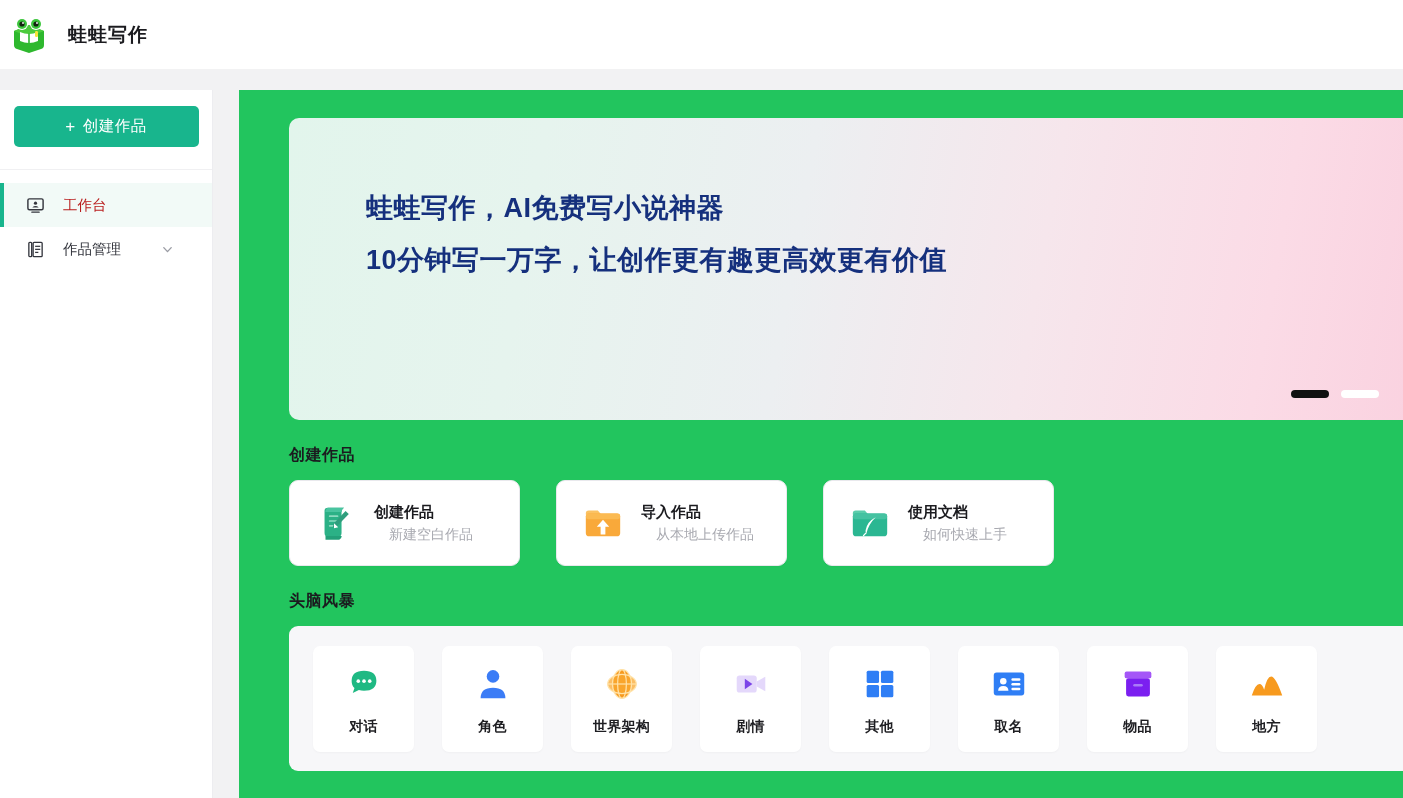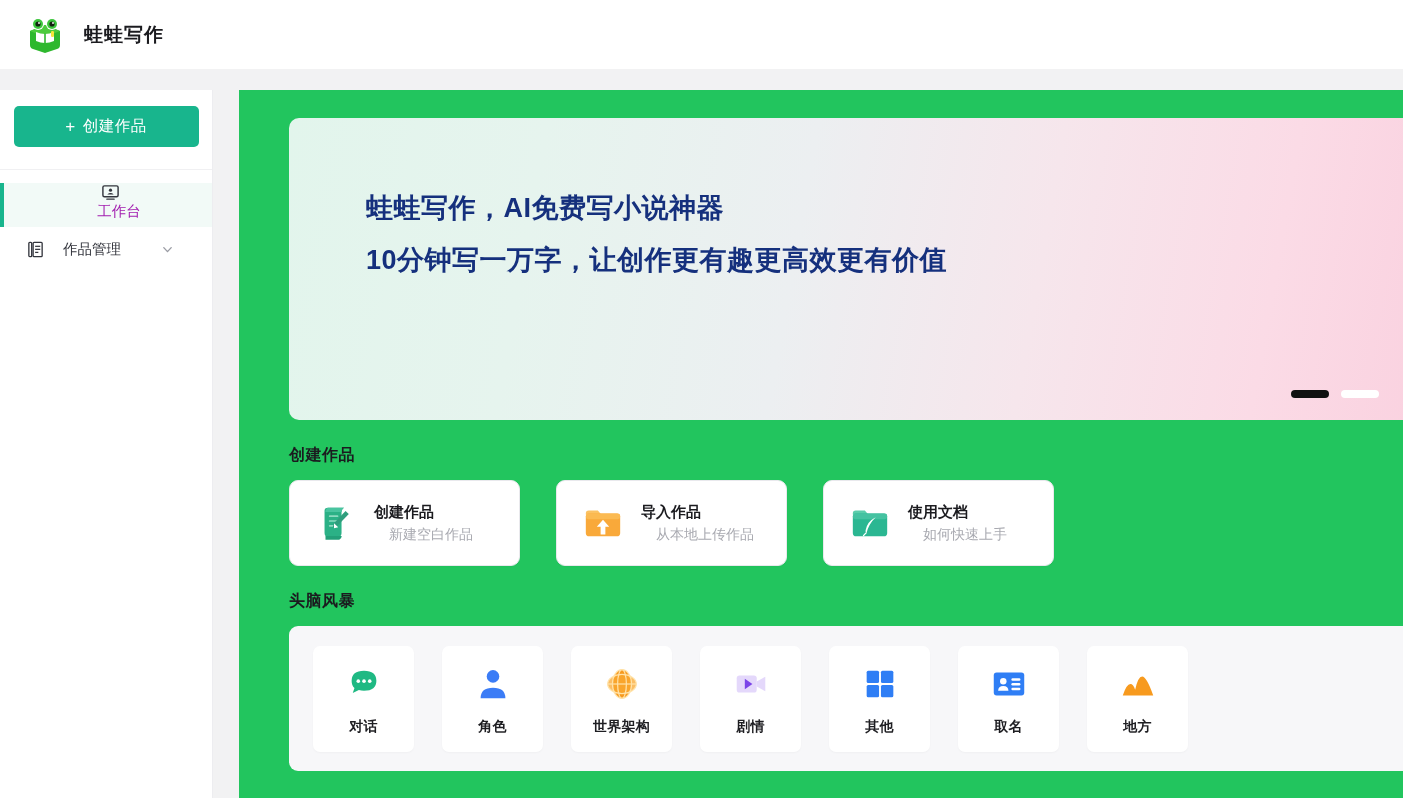--- a/index.html
+++ b/index.html
@@ -10,21 +10,21 @@
     overflow: hidden;
   }
 
   
   #app { width: 1403px; height: 798px; position: relative; }
   .header {
     position: absolute; top: 0; left: 0;
     width: 1403px; height: 69px;
     background: #ffffff;
     display: flex; align-items: center;
-    padding-left: 24px;
+    padding-left: 8px;
   }
   .logo-wrap { width: 42px; height: 42px; display:flex; align-items:center; justify-content:center; }
   .brand-title {
     margin-left: 18px;
     font-size: 19px; font-weight: bold; color: #1b1b1f;
     letter-spacing: 1px;
   }
 
   
   .sidebar {
@@ -50,21 +50,21 @@
   .nav-item {
     position: relative;
     height: 44px;
     display: flex; align-items: center;
     padding-left: 26px;
     font-size: 14.5px;
     color: #33353d;
     cursor: pointer;
   }
   .nav-item .nav-ico { width: 19px; height: 19px; margin-right: 18px; display:flex; align-items:center; justify-content:center;}
-  .nav-item.active { background: #f2faf7; color: #a21caf; flex-direction: column; }
+  .nav-item.active { background: #f2faf7; color: #b91c1c; }
   .nav-item.active::before {
     content: ""; position: absolute; left: 0; top: 0;
     width: 4px; height: 100%; background: #18b58d;
   }
   .nav-chevron { margin-left: auto; margin-right: 38px; color: #9a9ca4; display:flex; }
 
   
   .content {
     position: absolute; top: 90px; left: 239px;
     width: 1175px; height: 708px;
@@ -352,20 +352,30 @@
               <circle cx="15" cy="18" r="3.4" fill="#ffffff"></circle>
               <path d="M9.6 28 q0 -5 5.4 -5 q5.4 0 5.4 5 z" fill="#ffffff"></path>
               <rect x="23.5" y="15" width="9.5" height="2.6" rx="1.3" fill="#ffffff"></rect>
               <rect x="23.5" y="20" width="9.5" height="2.6" rx="1.3" fill="#ffffff"></rect>
               <rect x="23.5" y="25" width="9.5" height="2.6" rx="1.3" fill="#ffffff"></rect>
             </svg>
           </span>
           <span class="tile-label">取名</span>
         </div>
 
+        <div class="tile">
+          <span class="tile-ico">
+            <svg width="40" height="40" viewBox="0 0 42 42">
+              <rect x="7" y="8" width="28" height="7" rx="2" fill="#a456f7"></rect>
+              <rect x="8.5" y="15" width="25" height="19" rx="2.4" fill="#7b1ff0"></rect>
+              <rect x="16" y="21" width="10" height="2.6" rx="1.3" fill="#a97bf7"></rect>
+            </svg>
+          </span>
+          <span class="tile-label">物品</span>
+        </div>
 
 
         <div class="tile">
           <span class="tile-ico">
             <svg width="40" height="40" viewBox="0 0 42 42">
               <path d="M5 33 q4 -12 8 -12 q3.2 0 5 6 q3 -14 7.4 -14 q4.6 0 11.6 20 z" fill="#f79a1e"></path>
             </svg>
           </span>
           <span class="tile-label">地方</span>
         </div>

